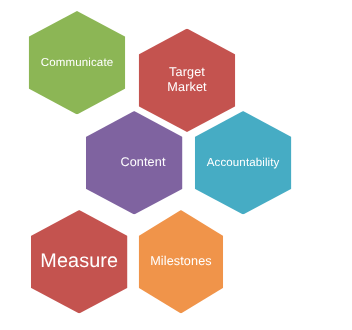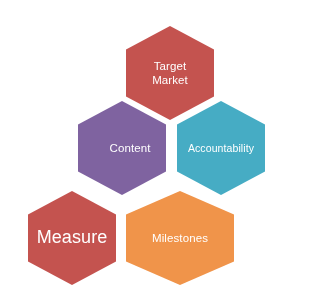--- a/index.html
+++ b/index.html
@@ -51,35 +51,38 @@
 
   .fs-sm  { font-size: 10.5px; }
   .fs-md  { font-size: 11.5px; }
   .fs-lg  { font-size: 18px; }
 </style>
 </head>
 <body>
 
 <div id="hex-diagram" style="background: rgb(255, 255, 255);">
 
+  <div class="hex-cell size-std" style="left: 26px; top: 10px; width: 88px; height: 94px; background: rgb(140, 182, 85);">
+    <span class="hex-label fs-sm" style="font-size: 10.5px; color: rgb(255, 255, 255);">Communicate</span>
+  </div>
 
   <div class="hex-cell size-std" style="left: 126px; top: 26px; width: 88px; height: 94px; background: rgb(196, 83, 79); align-items: center;">
     <span class="hex-label fs-md" style="font-size: 11.5px; color: rgb(255, 255, 255);">Target
 Market</span>
   </div>
 
   <div class="hex-cell size-std" style="left: 78px; top: 101px; width: 88px; height: 94px; background: rgb(127, 99, 160);">
     <span class="hex-label fs-md" style="font-size: 11.5px; color: rgb(255, 255, 255); margin-left: 16px;">Content</span>
   </div>
 
   <div class="hex-cell size-std" style="left: 177px; top: 101px; width: 88px; height: 94px; background: rgb(70, 172, 196);">
     <span class="hex-label fs-sm" style="font-size: 10.5px; color: rgb(255, 255, 255);">Accountability</span>
   </div>
 
   <div class="hex-cell size-std" style="left: 28px; top: 191px; width: 88px; height: 94px; background: rgb(196, 83, 79);">
     <span class="hex-label fs-lg" style="font-size: 18px; color: rgb(255, 255, 255);">Measure</span>
   </div>
 
-  <div class="hex-cell size-std" style="left: 126px; top: 191px; width: 108px; height: 94px; background: rgb(240, 148, 74);">
+  <div class="hex-cell size-std" style="left: 126px; top: 191px; width: 77px; height: 94px; background: rgb(240, 148, 74);">
     <span class="hex-label fs-md" style="font-size: 11.5px; color: rgb(255, 255, 255);">Milestones</span>
   </div>
 
 </div>
 
 </body></html>

